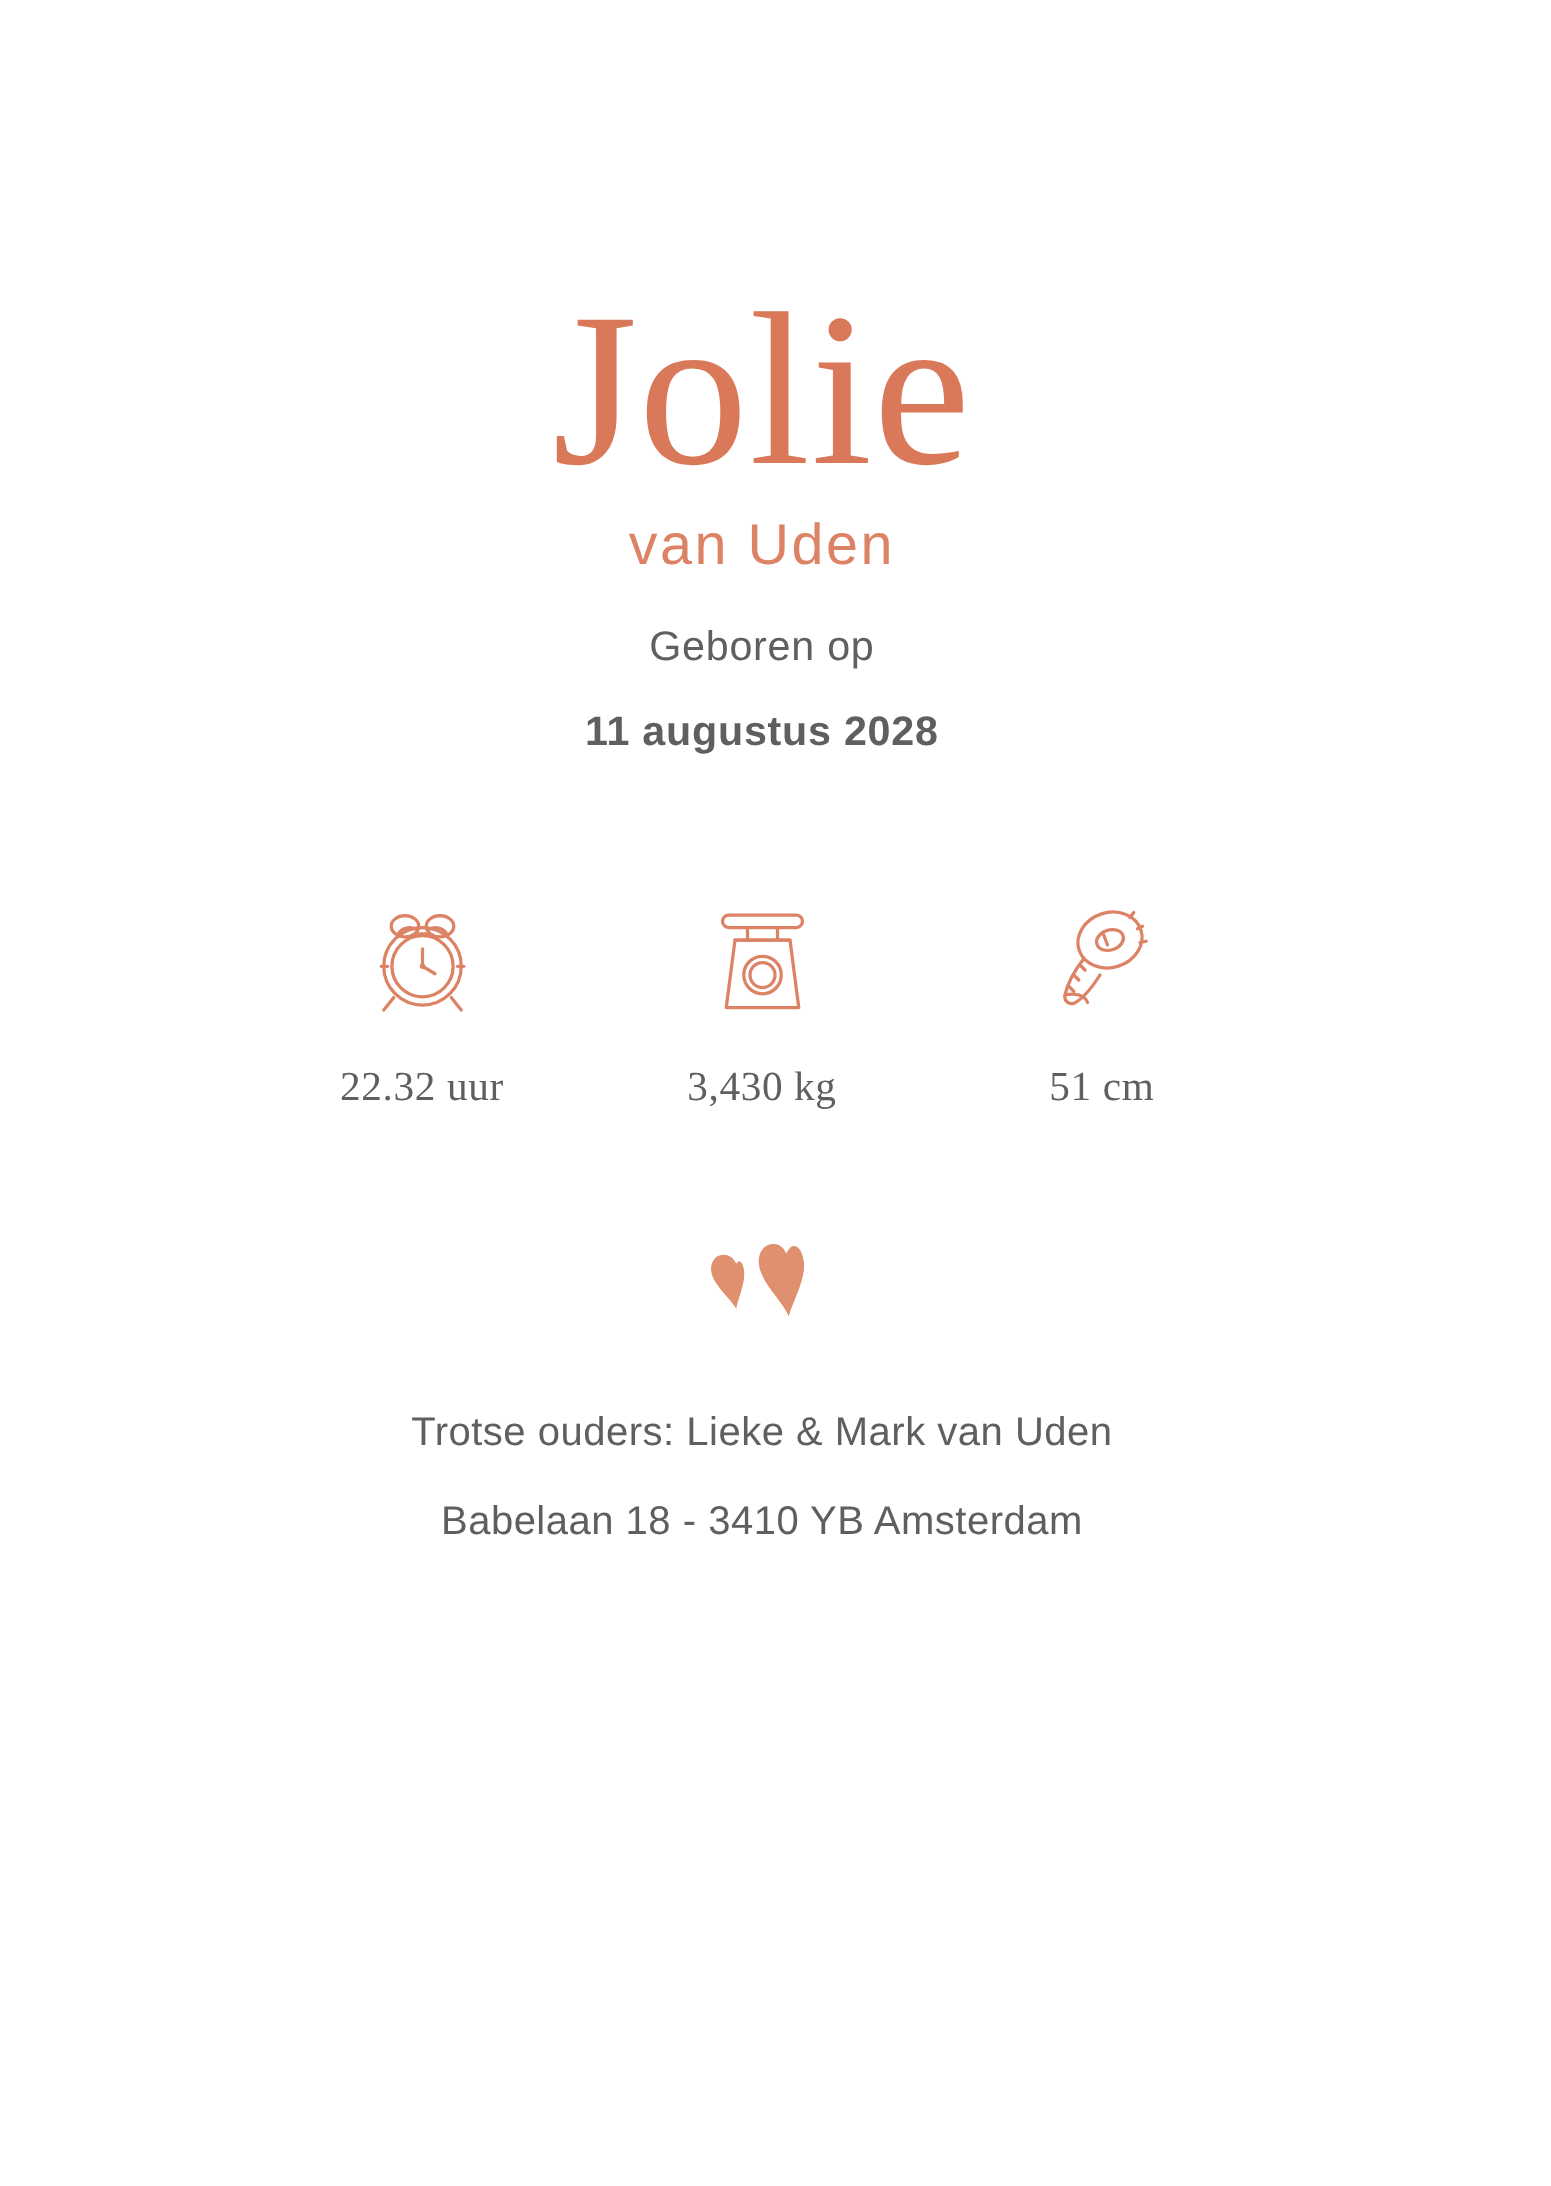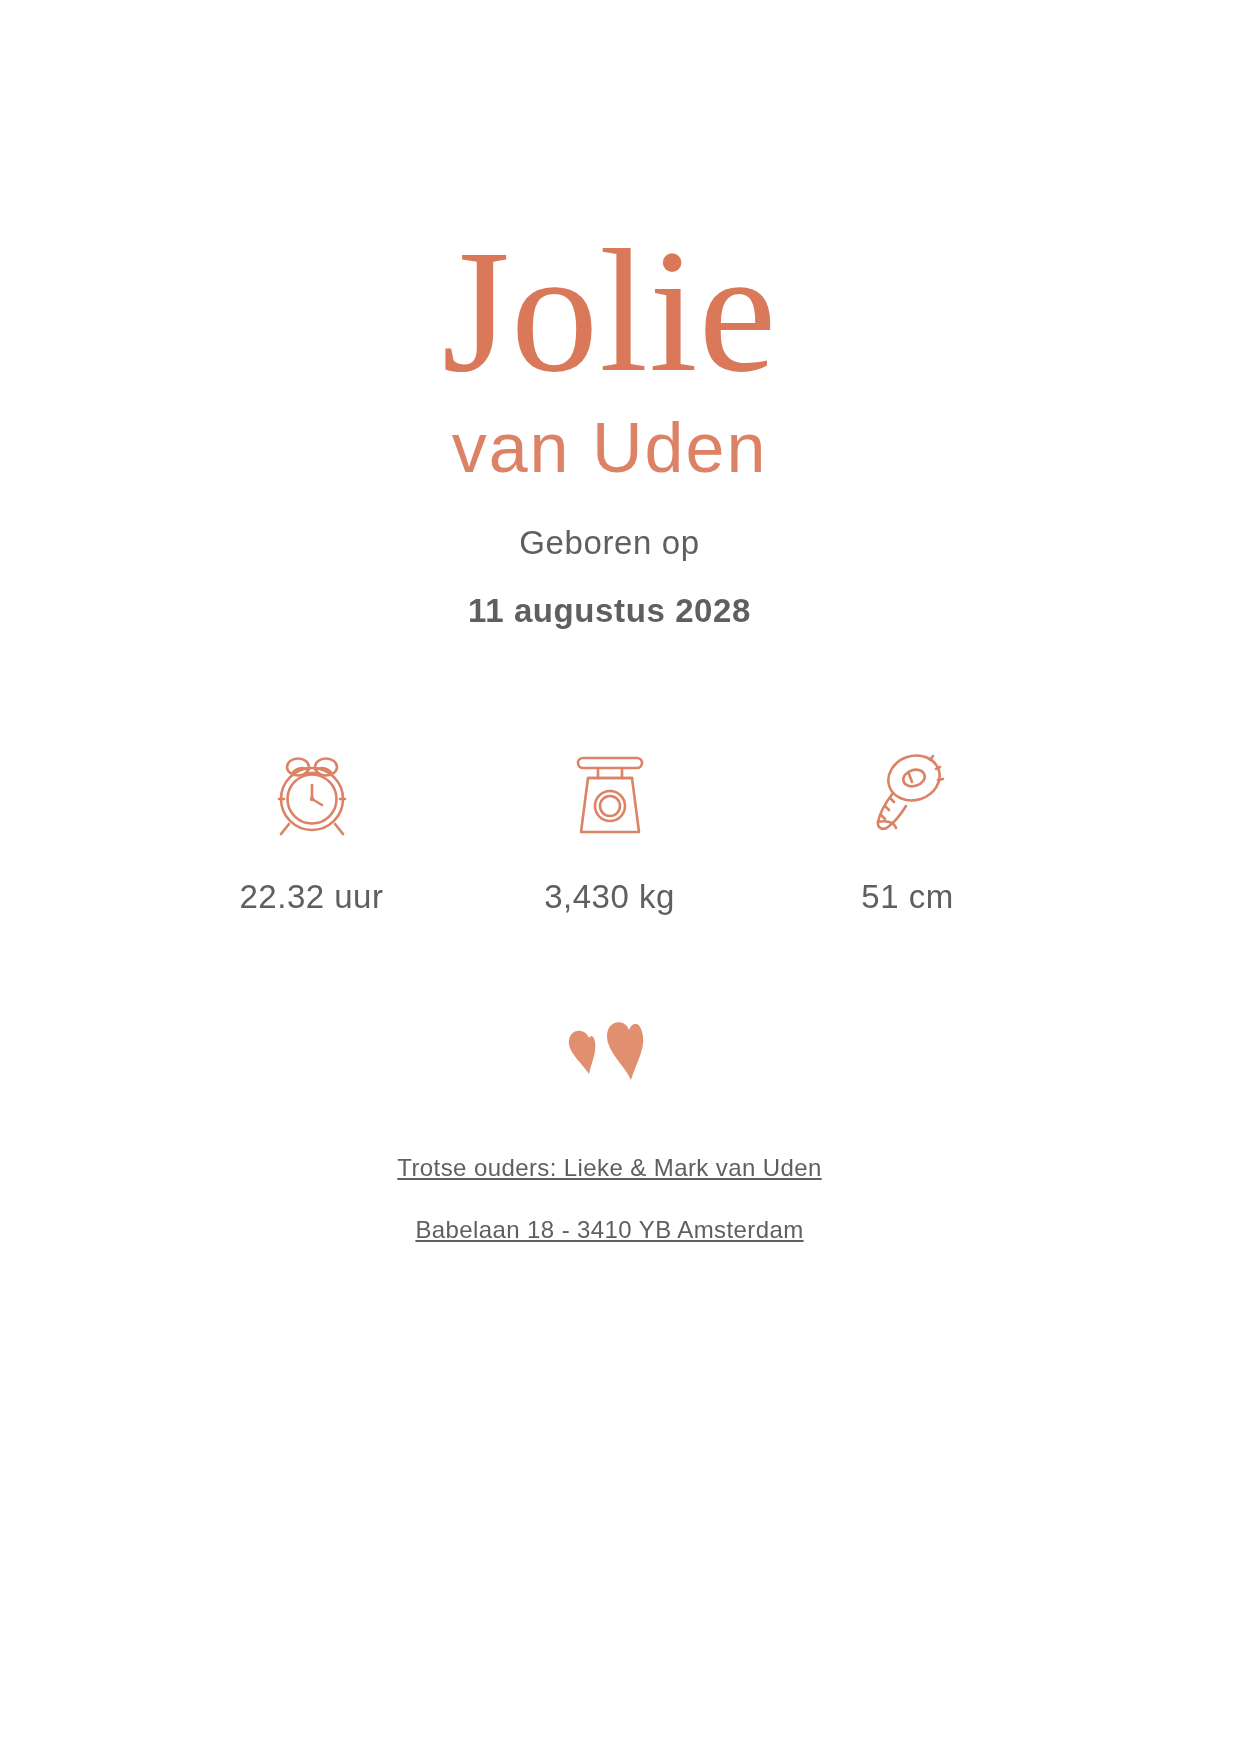--- a/index.html
+++ b/index.html
@@ -34,21 +34,21 @@
     font-family: "Liberation Serif", serif;
     font-size: 175px;
     line-height: 0.95;
     font-weight: 400;
     color: #d9795a;
     letter-spacing: 1px;
   }
   .last-name {
     margin-top: 14px;
     font-family: "Liberation Sans", sans-serif;
-    font-size: 70px;
+    font-size: 46px;
     font-weight: 300;
     letter-spacing: 2px;
     color: #dc8265;
   }
 
   
   .born-block {
     margin-top: 36px;
     text-align: center;
     width: 100%;
@@ -66,22 +66,23 @@
     letter-spacing: 0.6px;
     color: #5f5f5f;
   }
 
   
   .stats {
     margin-top: 102px;
     display: flex;
     justify-content: center;
     align-items: flex-start;
-    gap: 78px;
-    width: 100%;
+    gap: 52px;
+    width: 100%;
+    font-family: Liberation Serif, serif;
   }
   .stat {
     display: flex;
     flex-direction: column;
     align-items: center;
     width: 220px;
   }
   .stat-icon {
     height: 120px;
     display: flex;
@@ -105,26 +106,25 @@
     width: 100%;
   }
 
   
   .footer {
     margin-top: 62px;
     text-align: center;
     width: 100%;
   }
   .footer-line {
-    font-size: 24px;
+    font-size: 32px;
     font-weight: 300;
     letter-spacing: 0.4px;
     color: #5f5f5f;
     margin-bottom: 34px;
-    text-decoration: underline;
   }
   .footer-line:last-child { margin-bottom: 0; }
 </style>
 </head>
 <body>
 
 <div class="card">
 
   <div class="name-block">
     <div class="first-name">Jolie</div>

